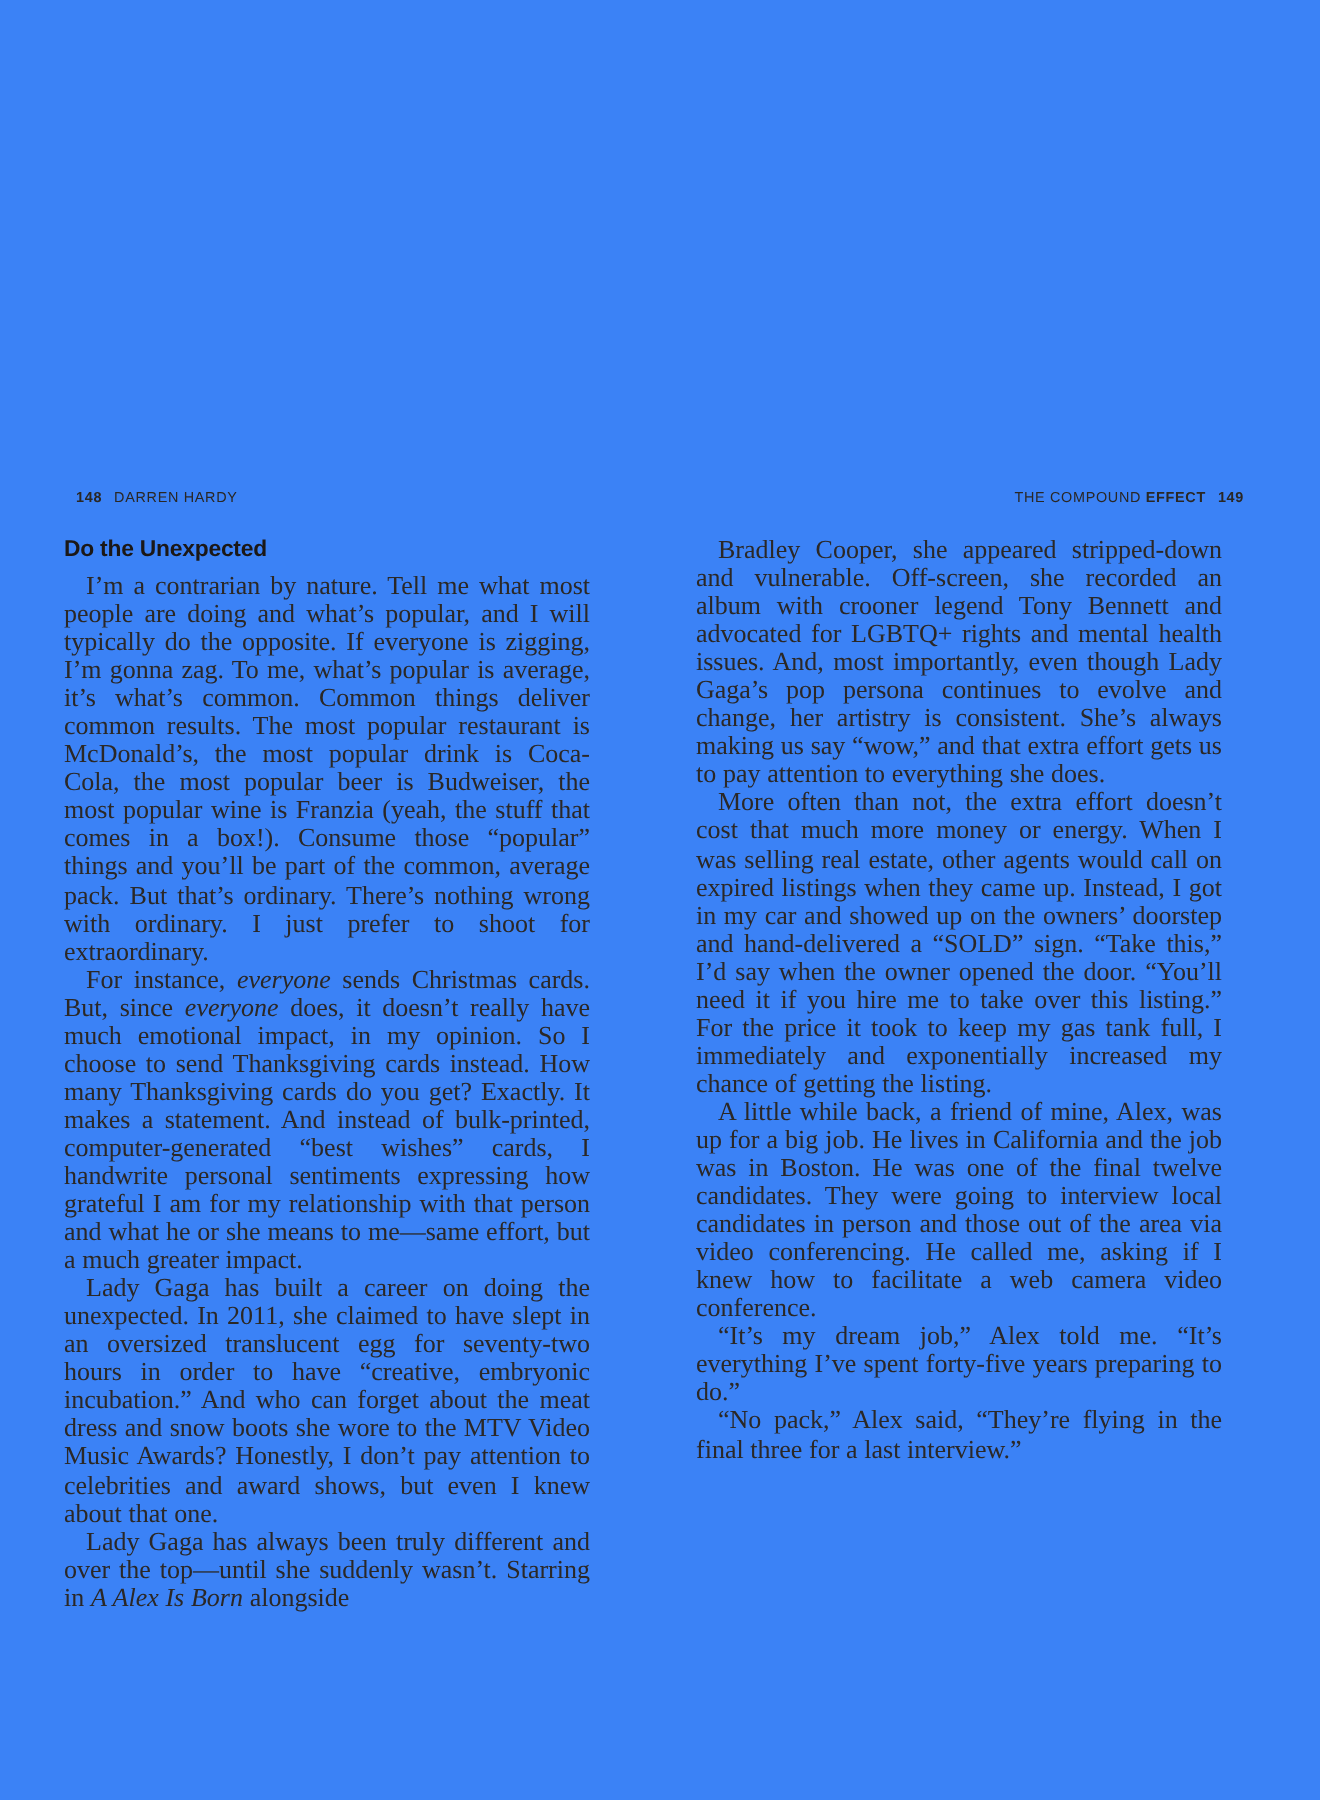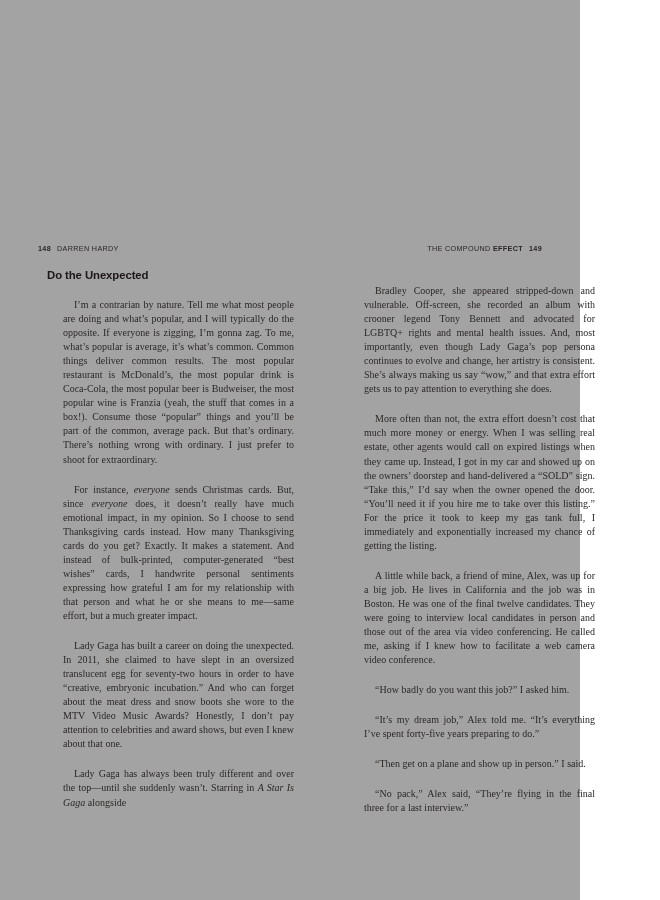--- a/index.html
+++ b/index.html
@@ -14,23 +14,23 @@
     font-family: "Liberation Serif", "DejaVu Serif", serif;
     color: #231f20;
     overflow: hidden;
     position: relative;
   }
 
   .spread {
     position: absolute;
     left: 0;
     top: 0;
-    width: 580px;
+    width: 660px;
     height: 900px;
-    background: #a3a3a3;
+    background: #3b82f6;
   }
 
   
   .runhead {
     position: absolute;
     top: 244px;
     font-family: "Liberation Sans", "DejaVu Sans", sans-serif;
     font-size: 7.2px;
     letter-spacing: 0.35px;
     color: #2a2724;
@@ -58,36 +58,36 @@
     display: inline-block;
     width: 6px;
   }
 
   
   .page {
     position: absolute;
     top: 268px;
     width: 263px;
   }
-  .page-left  { left: 47px; }
+  .page-left  { left: 32px; }
   .page-right { left: 348px; }
 
   .chap-head {
     font-family: "Liberation Sans", "DejaVu Sans", sans-serif;
     font-weight: 700;
     font-size: 11.4px;
     letter-spacing: -0.1px;
     color: #1b1817;
     margin: 0 0 4px 0;
     line-height: 14px;
   }
 
   p.body {
-    margin: 16px;
-    font-size: 10px;
+    margin: 0;
+    font-size: 13px;
     line-height: 14.05px;
     text-align: justify;
     text-justify: inter-word;
     text-indent: 11px;
     color: #2b2826;
     hyphens: none;
     -webkit-hyphens: none;
     word-spacing: 0.1px;
   }
 
@@ -105,26 +105,24 @@
   <div class="runhead runhead-right">
     <span class="bookname">THE COMPOUND</span>
     <span class="bookname-bold">EFFECT</span><span class="gap"></span><span class="folio">149</span>
   </div>
 
   <div class="page page-left">
     <h2 class="chap-head">Do the Unexpected</h2>
     <p class="body">I’m a contrarian by nature. Tell me what most people are doing and what’s popular, and I will typically do the opposite. If everyone is zigging, I’m gonna zag. To me, what’s popular is average, it’s what’s common. Common things deliver common results. The most popular restaurant is McDonald’s, the most popular drink is Coca-Cola, the most popular beer is Budweiser, the most popular wine is Franzia (yeah, the stuff that comes in a box!). Consume those “popular” things and you’ll be part of the common, average pack. But that’s ordinary. There’s nothing wrong with ordinary. I just prefer to shoot for extraordinary.</p>
     <p class="body" id="lp1">For instance, <i>everyone</i> sends Christmas cards. But, since <i>everyone</i> does, it doesn’t really have much emotional impact, in my opinion. So I choose to send Thanksgiving cards instead. How many Thanksgiving cards do you get? Exactly. It makes a statement. And instead of bulk-printed, computer-generated “best wishes” cards, I handwrite personal sentiments expressing how grateful I am for my relationship with that person and what he or she means to me—same effort, but a much greater impact.</p>
     <p class="body">Lady Gaga has built a career on doing the unexpected. In 2011, she claimed to have slept in an oversized translucent egg for seventy-two hours in order to have “creative, embryonic incubation.” And who can forget about the meat dress and snow boots she wore to the MTV Video Music Awards? Honestly, I don’t pay attention to celebrities and award shows, but even I knew about that one.</p>
-    <p class="body" id="lp3">Lady Gaga has always been truly different and over the top—until she suddenly wasn’t. Starring in <i>A Star Is Gaga</i> alongside</p>
+    <p class="body" id="lp3">Lady Gaga has always been truly different and over the top—until she suddenly wasn’t. Starring in <i>A Alex Is Born</i> alongside</p>
   </div>
 
   <div class="page page-right">
     <p class="body">Bradley Cooper, she appeared stripped-down and vulnerable. Off-screen, she recorded an album with crooner legend Tony Bennett and advocated for LGBTQ+ rights and mental health issues. And, most importantly, even though Lady Gaga’s pop persona continues to evolve and change, her artistry is consistent. She’s always making us say “wow,” and that extra effort gets us to pay attention to everything she does.</p>
     <p class="body">More often than not, the extra effort doesn’t cost that much more money or energy. When I was selling real estate, other agents would call on expired listings when they came up. Instead, I got in my car and showed up on the owners’ doorstep and hand-delivered a “SOLD” sign. “Take this,” I’d say when the owner opened the door. “You’ll need it if you hire me to take over this listing.” For the price it took to keep my gas tank full, I immediately and exponentially increased my chance of getting the listing.</p>
     <p class="body">A little while back, a friend of mine, Alex, was up for a big job. He lives in California and the job was in Boston. He was one of the final twelve candidates. They were going to interview local candidates in person and those out of the area via video conferencing. He called me, asking if I knew how to facilitate a web camera video conference.</p>
-    <p class="body">“How badly do you want this job?” I asked him.</p>
     <p class="body">“It’s my dream job,” Alex told me. “It’s everything I’ve spent forty-five years preparing to do.”</p>
-    <p class="body">“Then get on a plane and show up in person.” I said.</p>
     <p class="body">“No pack,” Alex said, “They’re flying in the final three for a last interview.”</p>
   </div>
 
 </div>
 
 </body></html>

